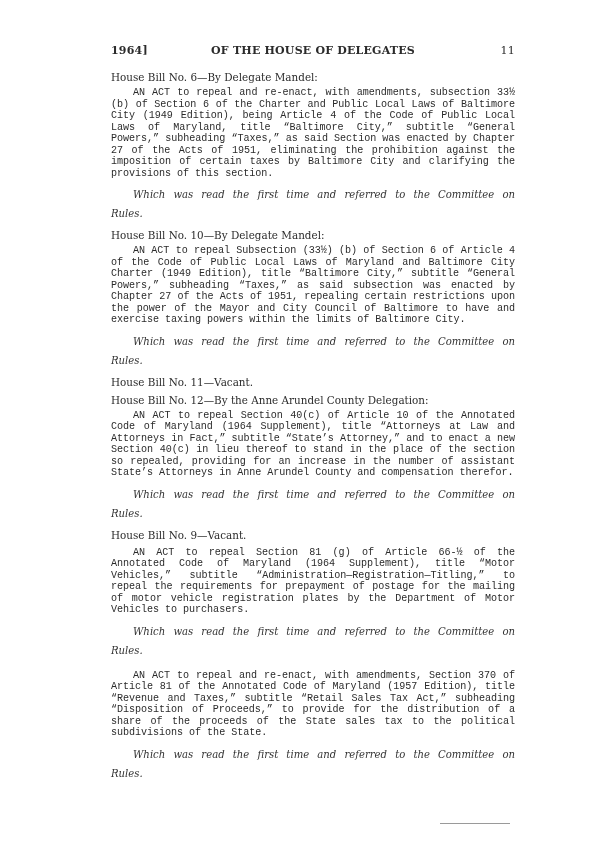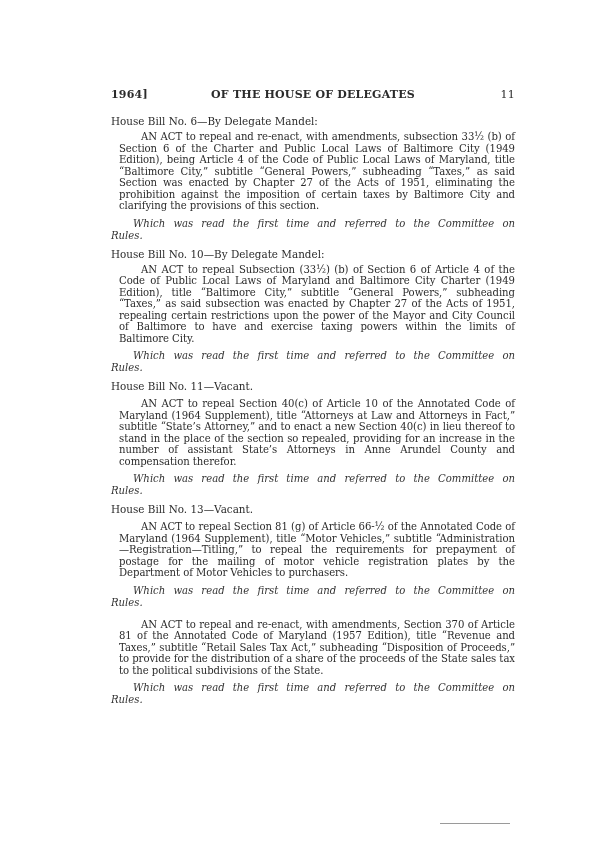--- a/index.html
+++ b/index.html
@@ -11,54 +11,55 @@
       width: 600px;
       height: 841px;
       position: relative;
       overflow: hidden;
       font-family: "DejaVu Serif", "Liberation Serif", serif;
       color: #2b2b2b;
     }
     .page {
       position: absolute;
       left: 111px;
-      top: 76px;
+      top: 44px;
       width: 404px;
     }
     .running-head {
       display: flex;
       justify-content: space-between;
       align-items: baseline;
       font-weight: bold;
       font-size: 11px;
       letter-spacing: 0.2px;
       margin-bottom: 14px;
     }
     .running-head .year { width: 40px; }
     .running-head .title { flex: 1; text-align: center; padding-right: 20px; }
-    .running-head .pageno { width: 20px; text-align: right; font-weight: normal; margin-top: 12px; }
+    .running-head .pageno { width: 20px; text-align: right; font-weight: normal; }
 
     .bill { margin: 0; }
     .bill-heading {
       font-size: 10.4px;
       line-height: 12px;
       margin: 0 0 4px 0;
       white-space: nowrap;
     }
     .act {
       font-size: 10.1px;
       line-height: 11.5px;
       text-align: justify;
       text-indent: 22px;
-      margin: 0 0 6px 8px;
+      margin: 0 0 6px 0;
       letter-spacing: -0.05px;
+      font-family: Liberation Mono, monospace;
     }
     .referral {
       font-size: 10.1px;
-      line-height: 12px;
+      line-height: 19px;
       font-style: italic;
       text-align: justify;
       text-indent: 22px;
       margin: 0 0 6px 0;
       color: #333;
       word-spacing: 2px;
     }
     .vacant { margin-bottom: 6px; }
     .gap-extra { margin-top: 10px; }
 
@@ -89,26 +90,27 @@
     <p class="bill-heading">House Bill No. 10—By Delegate Mandel:</p>
     <p class="act">AN ACT to repeal Subsection (33½) (b) of Section 6 of Article 4 of the Code of Public Local Laws of Maryland and Baltimore City Charter (1949 Edition), title “Baltimore City,” subtitle “General Powers,” subheading “Taxes,” as said subsection was enacted by Chapter 27 of the Acts of 1951, repealing certain restrictions upon the power of the Mayor and City Council of Baltimore to have and exercise taxing powers within the limits of Baltimore City.</p>
     <p class="referral">Which was read the first time and referred to the Committee on Rules.</p>
   </div>
 
   <div class="bill vacant">
     <p class="bill-heading">House Bill No. 11—Vacant.</p>
   </div>
 
   <div class="bill">
+    <p class="bill-heading">House Bill No. 12—By the Anne Arundel County Delegation:</p>
     <p class="act">AN ACT to repeal Section 40(c) of Article 10 of the Annotated Code of Maryland (1964 Supplement), title “Attorneys at Law and Attorneys in Fact,” subtitle “State’s Attorney,” and to enact a new Section 40(c) in lieu thereof to stand in the place of the section so repealed, providing for an increase in the number of assistant State’s Attorneys in Anne Arundel County and compensation therefor.</p>
     <p class="referral">Which was read the first time and referred to the Committee on Rules.</p>
   </div>
 
   <div class="bill vacant">
-    <p class="bill-heading">House Bill No. 13—Vacant.</p>
+    <p class="bill-heading">House Bill No. 9—Vacant.</p>
   </div>
 
   <div class="bill">
     <p class="act">AN ACT to repeal Section 81 (g) of Article 66-½ of the Annotated Code of Maryland (1964 Supplement), title “Motor Vehicles,” subtitle “Administration—Registration—Titling,” to repeal the requirements for prepayment of postage for the mailing of motor vehicle registration plates by the Department of Motor Vehicles to purchasers.</p>
     <p class="referral">Which was read the first time and referred to the Committee on Rules.</p>
   </div>
 
   <div class="bill gap-extra">
     <p class="act">AN ACT to repeal and re-enact, with amendments, Section 370 of Article 81 of the Annotated Code of Maryland (1957 Edition), title “Revenue and Taxes,” subtitle “Retail Sales Tax Act,” subheading “Disposition of Proceeds,” to provide for the distribution of a share of the proceeds of the State sales tax to the political subdivisions of the State.</p>
     <p class="referral">Which was read the first time and referred to the Committee on Rules.</p>

